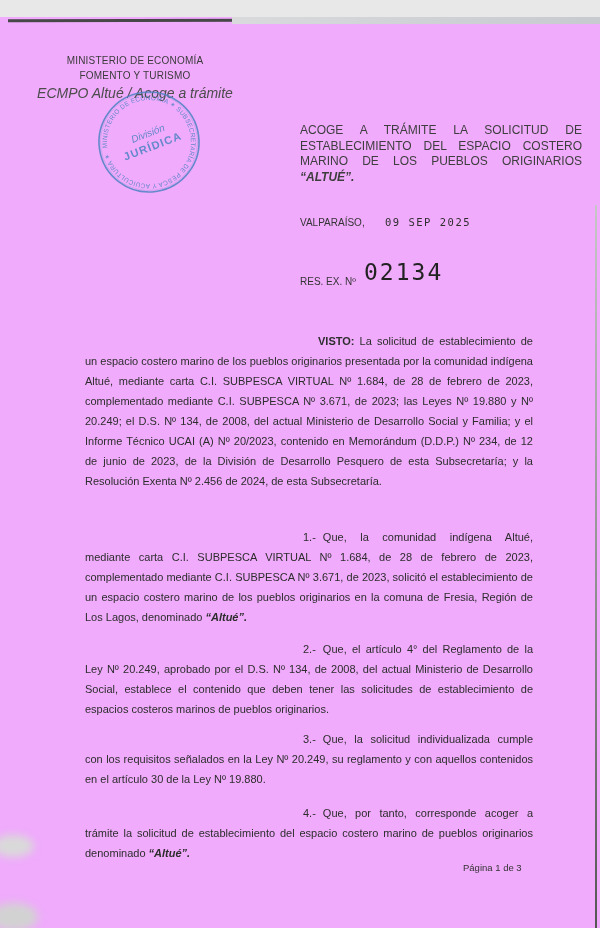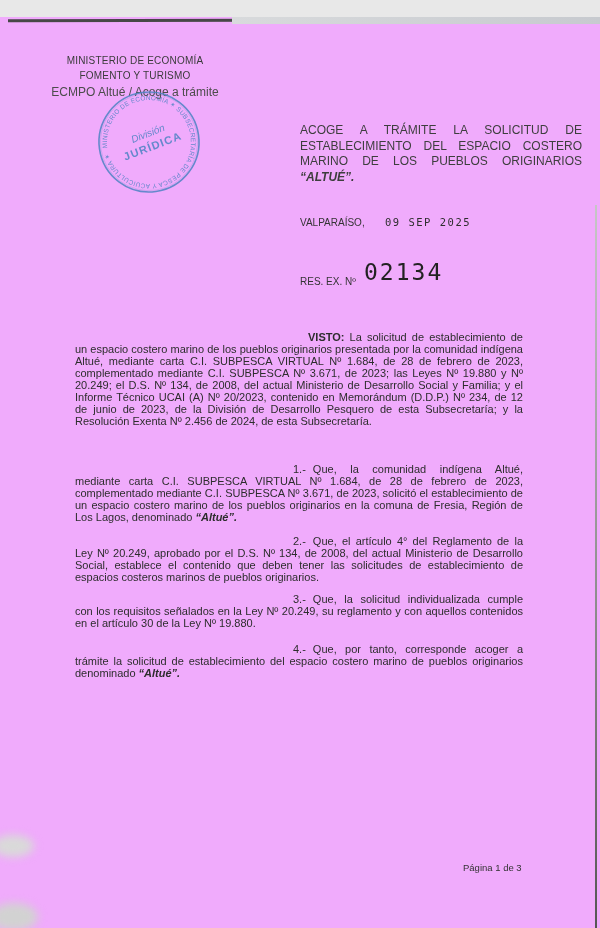--- a/index.html
+++ b/index.html
@@ -16,40 +16,40 @@
   .art-bottom-thick{position:absolute;left:0;bottom:2px;width:368px;height:5px;background:#171717;transform:rotate(0.18deg);transform-origin:left center;}
   .art-bottom-thin{position:absolute;left:358px;bottom:6px;width:242px;height:2px;background:#3d3d3d;transform:rotate(-0.25deg);}
   .smudge{position:absolute;background:#d9d9d9;border-radius:50%;filter:blur(4px);}
   .smudge.s1{left:-8px;top:818px;width:42px;height:22px;}
   .smudge.s2{left:-10px;top:886px;width:48px;height:28px;background:#d2d2d2;}
 
   
   .letterhead{position:absolute;left:15px;top:38px;width:240px;text-align:center;color:#3b3b3b;}
   .lh1,.lh2{font-size:10px;letter-spacing:.2px;margin-bottom:4px;}
   .lh3{font-size:9.5px;text-decoration:underline;margin-bottom:3px;letter-spacing:.1px;}
-  .lh4{font-size:12px;color:#4c4c4c;}
+  .lh4{font-size:14px;color:#4c4c4c;font-style:italic;}
 
   
   .stamp{position:absolute;left:88px;top:64px;filter:blur(0.4px);}
 
   
   .title-block{
     position:absolute;left:300px;top:106px;width:282px;
     font-size:12px;line-height:15.5px;text-align:justify;color:#3e3e3e;
   }
   .title-block i{font-weight:bold;}
 
   
   .city{position:absolute;left:300px;top:200px;font-size:10px;color:#343434;}
   .date-stamp{position:absolute;left:385px;top:199px;font-family:"DejaVu Sans Mono",monospace;font-size:10.5px;letter-spacing:1.5px;color:#2e2e2e;}
   .res-label{position:absolute;left:300px;top:259px;font-size:10px;color:#343434;}
   .res-number{position:absolute;left:364px;top:242px;font-family:"DejaVu Sans Mono",monospace;font-size:23px;letter-spacing:2px;color:#222;}
 
   
-  .body-col{position:absolute;left:75px;top:314px;width:448px;font-size:11px;line-height:12px;text-align:justify;color:#2d2d2d;}
+  .body-col{position:absolute;left:85px;top:314px;width:448px;font-size:11px;line-height:20px;text-align:justify;color:#2d2d2d;}
   .visto{margin:0;text-indent:233px;}
   .visto-label{font-weight:bold;}
   .consid{margin:30px 0 0 224px;font-weight:bold;font-size:10px;letter-spacing:2.5px;color:#2d2d2d;}
   .par{margin:0;text-indent:218px;}
   .par.p1{margin-top:36px;}
   .par.p2{margin-top:12px;}
   .par.p3{margin-top:10px;}
   .par.p4{margin-top:14px;}
   .pnum{margin-right:7px;}
   .pq{font-style:italic;font-weight:bold;}

